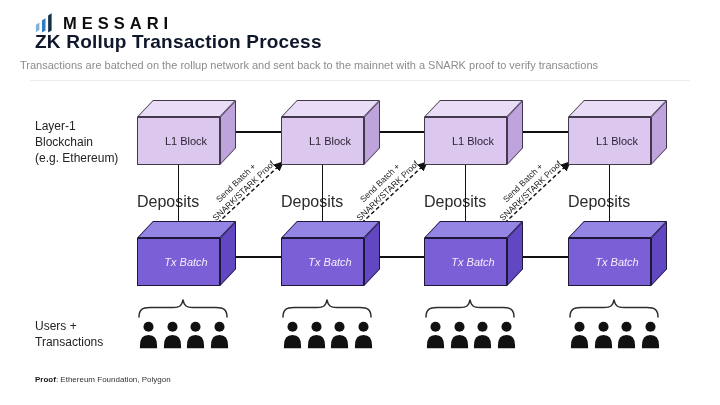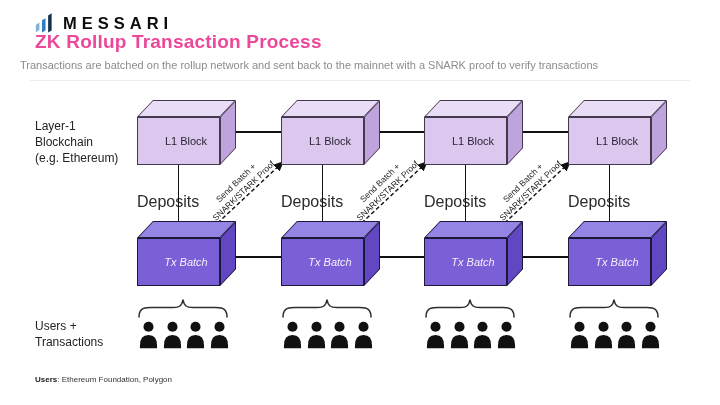--- a/index.html
+++ b/index.html
@@ -3,21 +3,21 @@
 <meta charset="utf-8">
 <style>
   html,body{margin:0;padding:0;background:#ffffff;}
   #page{position:relative;width:720px;height:405px;background:#fff;overflow:hidden;
         font-family:"Liberation Sans",sans-serif;}
 
   
   .logo-row{position:absolute;left:35px;top:9px;display:flex;align-items:flex-end;height:24px;}
   .logo-mark{width:21px;height:21px;}
   .wordmark{font-weight:800;font-size:16.5px;letter-spacing:5px;color:#0d0d0d;margin-left:7px;}
-  .title{position:absolute;left:35px;top:31px;font-size:19px;font-weight:800;color:#ec4899;letter-spacing:0.2px;}
+  .title{position:absolute;left:35px;top:31px;font-size:19px;font-weight:800;color:#0f172a;letter-spacing:0.2px;}
   .subtitle{position:absolute;left:20px;top:59px;font-size:11px;color:#8c8c8c;}
   .hdr-divider{position:absolute;left:30px;right:30px;top:80px;height:1px;background:#ededed;}
 
   
   #diagram{position:absolute;left:0;top:0;width:720px;height:284px;}
   .rowlabel{position:absolute;left:35px;width:110px;font-size:12px;line-height:1.35;color:#232323;
             white-space:pre-line;}
 
   .col{position:absolute;top:0;width:100px;height:360px;z-index:2;}
   .box{position:absolute;left:0;width:99px;height:65px;}
@@ -268,16 +268,16 @@
       <svg class="diag" style="left:490px;top:152px" width="90" height="86" viewBox="0 0 90 86">
         <line x1="5" y1="80" x2="80" y2="10" marker-end="url(#arrh)"></line>
       </svg>
       <div class="dlabel" style="left:462px;top:176px">
         <span>Send Batch +</span>
         <span>SNARK/STARK Proof</span>
       </div>
     </div>
 
   <div class="footer">
-    <div><span class="fb">Users</span><span>: Ethereum Foundation, Polygon</span></div>
+    <div><span class="fb">Proof</span><span>: Ethereum Foundation, Polygon</span></div>
   </div>
 
 </div>
 
 </body></html>

